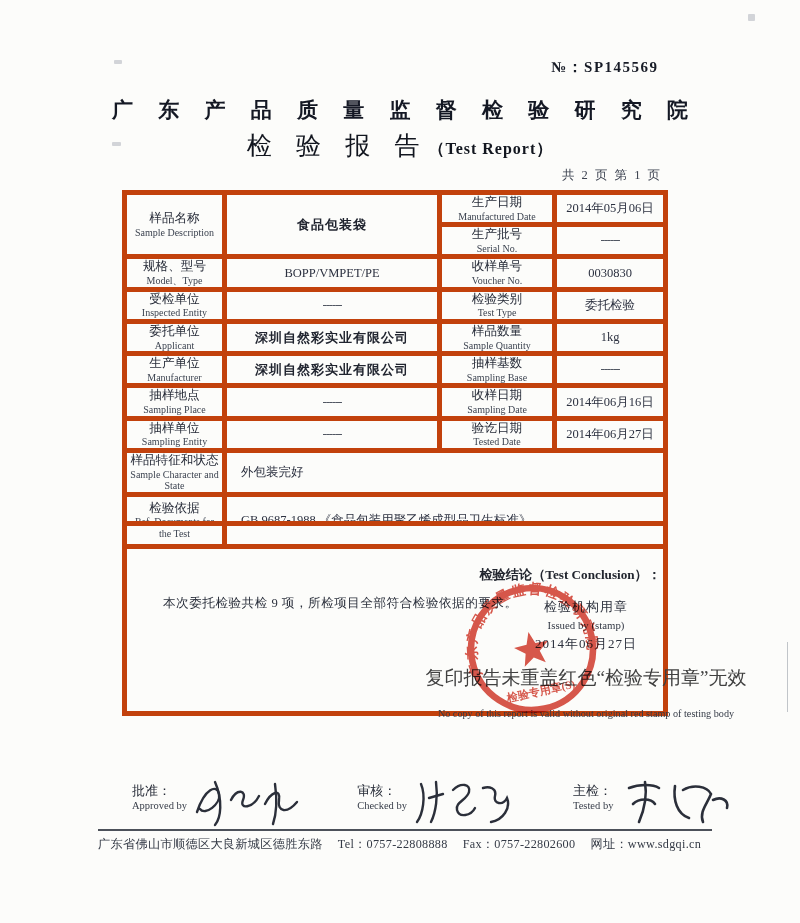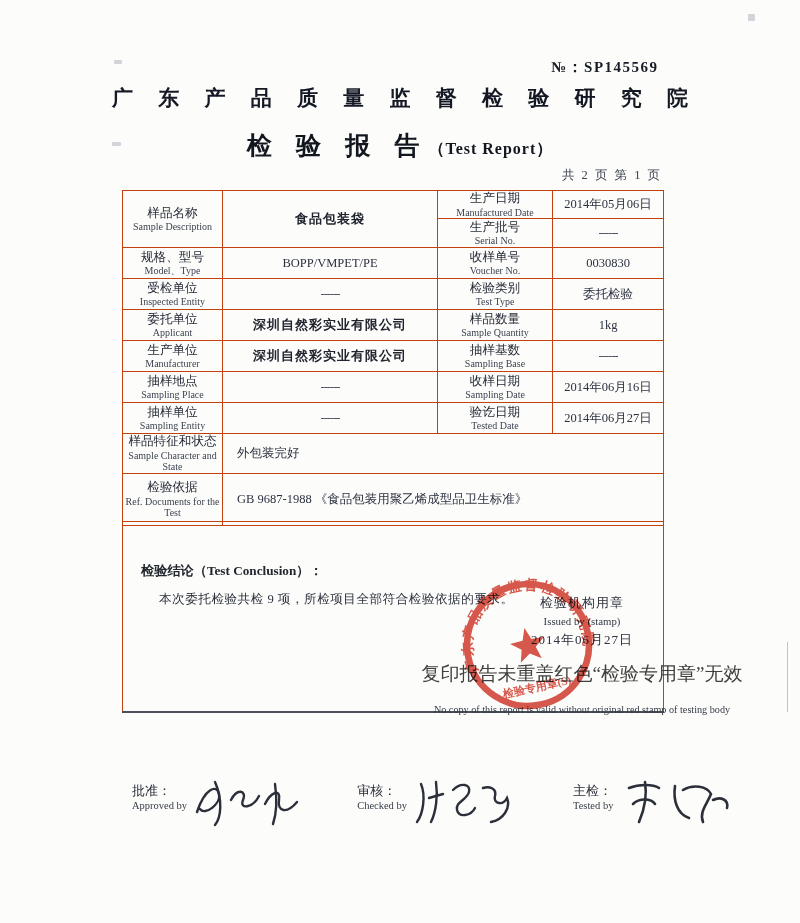--- a/index.html
+++ b/index.html
@@ -5,45 +5,45 @@
   html,body{margin:0;padding:0;background:#ffffff;}
   .page{
     position:relative;width:800px;height:923px;overflow:hidden;
     background:#fcfcfa;
     font-family:"Liberation Serif","DejaVu Serif",serif;
     color:#2e3340;
   }
   
   .report-no{position:absolute;top:58px;left:551px;font-size:15px;font-weight:bold;
     letter-spacing:1.5px;color:#171b26;}
-  .institute-cn{position:absolute;top:84px;left:0;width:100%;text-align:center;
+  .institute-cn{position:absolute;top:96px;left:0;width:100%;text-align:center;
     font-size:21px;font-weight:bold;letter-spacing:10px;text-indent:10px;color:#141824;}
   .institute-en{position:absolute;top:112px;left:0;width:100%;text-align:center;
     font-size:13.5px;font-weight:bold;color:#181c27;}
   .report-title{position:absolute;top:129px;left:0;width:100%;text-align:center;color:#12161f;}
-  .report-title .cn{font-size:25px;font-weight:bold;letter-spacing:9px;}
+  .report-title .cn{font-size:25px;font-weight:normal;letter-spacing:9px;}
   .report-title .en{font-size:16px;font-weight:bold;letter-spacing:1px;}
   .page-count{position:absolute;top:167px;right:138px;font-size:12.5px;
     letter-spacing:2px;color:#3c4250;}
   
   table{border-collapse:collapse;position:absolute;table-layout:fixed;}
   table.info{left:122px;top:190px;width:541px;border:1.5px solid #595e67;}
   table.concl{left:122px;top:521px;width:541px;border:1.5px solid #595e67;
     border-bottom:2.5px solid #4a4e56;}
-  td{border:1px solid #c2410c;padding:0 2px;text-align:center;vertical-align:middle;
+  td{border:5px solid #c2410c;padding:0 2px;text-align:center;vertical-align:middle;
     font-size:12.5px;color:#2e3340;}
   .lbl .cn{font-size:12.6px;line-height:1.25;color:#262b38;}
   .lbl .en{font-size:10px;line-height:1.15;color:#3c4350;}
   .val{font-size:12.5px;color:#2c3140;}
   .val.strong{font-weight:bold;font-size:13px;letter-spacing:1px;color:#20242f;}
   .dash{letter-spacing:-1px;color:#474d59;}
   td.left{text-align:left;padding-left:14px;}
   
   td.concl-cell{position:relative;text-align:left;vertical-align:top;overflow:visible;}
-  .concl-heading{margin:40px 0 0 16px;font-size:13.2px;font-weight:bold;color:#22262f;}
+  .concl-heading{margin:40px 0 0 16px;font-size:13.2px;font-weight:bold;color:#22262f;text-align:right;}
   .concl-body{margin:11px 0 0 34px;font-size:12.6px;color:#2b303c;letter-spacing:0.5px;}
   .stamp-text{position:absolute;left:276px;top:72px;width:366px;text-align:center;
     z-index:1;white-space:nowrap;}
   .stamp-text .l1{font-size:13px;color:#2c313d;letter-spacing:1px;}
   .stamp-text .l2{font-size:10.8px;margin-top:3px;color:#333945;}
   .stamp-text .l3{font-size:13px;margin-top:4px;letter-spacing:1px;color:#2c313d;}
   .stamp-text .l4{font-size:19px;margin-top:12px;color:#404040;}
   .stamp-text .l5{font-size:10.2px;margin-top:17px;color:#333945;}
   .seal{position:absolute;left:338px;top:56px;width:134px;height:134px;z-index:2;
     transform:rotate(-12deg);opacity:.85;mix-blend-mode:multiply;}
@@ -274,14 +274,20 @@
           <path d="M28,6 C30,18 28,32 22,46"></path>
           <path d="M16,28 C22,22 34,22 38,28"></path>
           <path d="M58,10 C56,24 60,38 72,42"></path>
           <path d="M66,14 C76,8 90,10 94,18 C90,28 82,36 86,46"></path>
           <path d="M96,24 C104,20 112,24 110,32"></path>
         </g>
       </svg>
     </div>
   </div>
 
+  <div class="footer">
+    <span>广东省佛山市顺德区大良新城区德胜东路</span>
+    <span>Tel：0757-22808888</span>
+    <span>Fax：0757-22802600</span>
+    <span>网址：www.sdgqi.cn</span>
+  </div>
 
 </div>
 
 </body></html>

